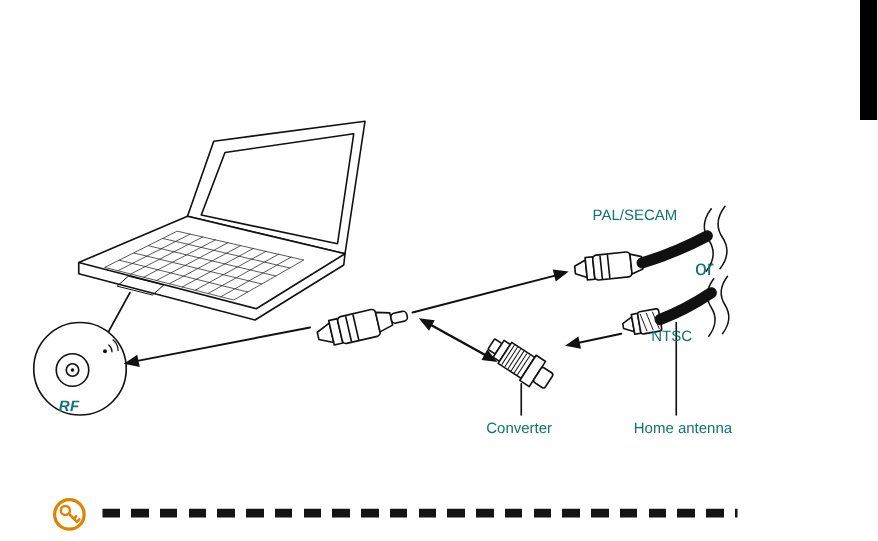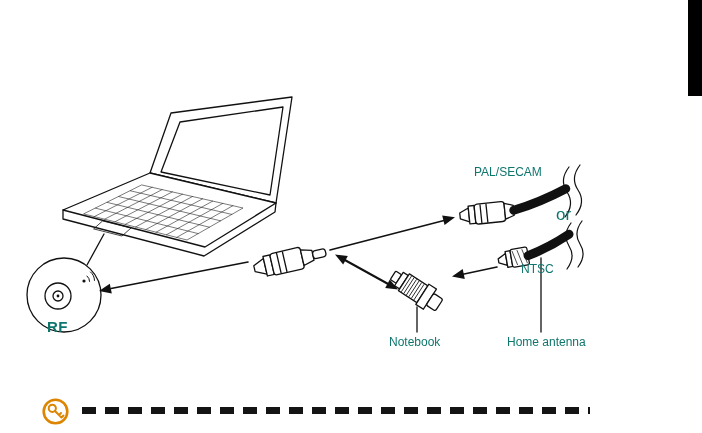--- a/index.html
+++ b/index.html
@@ -10,21 +10,21 @@
     overflow:hidden;
   }
   .art { position:absolute; left:0; top:0; }
   .label { position:absolute; white-space:nowrap; color:#0f766e; }
   .lbl-notebook  { left:257px; top:204px; font-size:16px; letter-spacing:.5px; }
   .lbl-palsecam  { left:474px; top:165px; font-size:12px; }
   .lbl-or        { left:556px; top:205px; font-size:17px; }
   .lbl-ntsc      { left:521px; top:226px; font-size:12px;margin-top:36px; }
   .lbl-converter { left:389px; top:335px; font-size:12px; }
   .lbl-home      { left:479px; top:335px; font-size:12px;margin-left:28px; }
-  .lbl-rf        { left:47px;  top:318px; font-size:15px; font-weight:bold; letter-spacing:.4px; }
+  .lbl-rf        { left:47px;  top:318px; font-size:12px; font-weight:bold; letter-spacing:.4px;font-style:italic; }
   .page-tab { position:absolute; left:688px; top:0; width:14px; height:96px; background:#000; }
   .note-icon { position:absolute; left:42px; top:398px; width:27px; height:27px; }
   .dashed-rule {
     position:absolute; left:82px; top:407px; width:508px; height:7px;
     background:repeating-linear-gradient(90deg,#141414 0 14px,transparent 14px 23px);
   }
 </style>
 </head>
 <body>
 
@@ -139,21 +139,21 @@
       </g>
 
       <line x1="417" y1="307" x2="417" y2="332"></line>
       <line x1="541" y1="258" x2="541" y2="332"></line>
     </g>
   </svg>
 
   <div class="label lbl-palsecam">PAL/SECAM</div>
   <div class="label lbl-or">or</div>
   <div class="label lbl-ntsc">NTSC</div>
-  <div class="label lbl-converter">Notebook</div>
+  <div class="label lbl-converter">Converter</div>
   <div class="label lbl-home">Home antenna</div>
   <div class="label lbl-rf">RF</div>
 
   <div class="page-tab"></div>
 
   <svg class="note-icon" viewBox="0 0 27 27">
     <circle cx="13.5" cy="13.5" r="11.8" fill="#fff" stroke="#dd8500" stroke-width="2.6"></circle>
     <circle cx="10.3" cy="10.3" r="3.6" fill="none" stroke="#dd8500" stroke-width="2"></circle>
     <path d="M13.2,13.2 L19.5,19.5 M17,17 L19,15 M19.5,19.5 L21.5,17.5" stroke="#dd8500" stroke-width="2" fill="none" stroke-linecap="round"></path>
   </svg>

